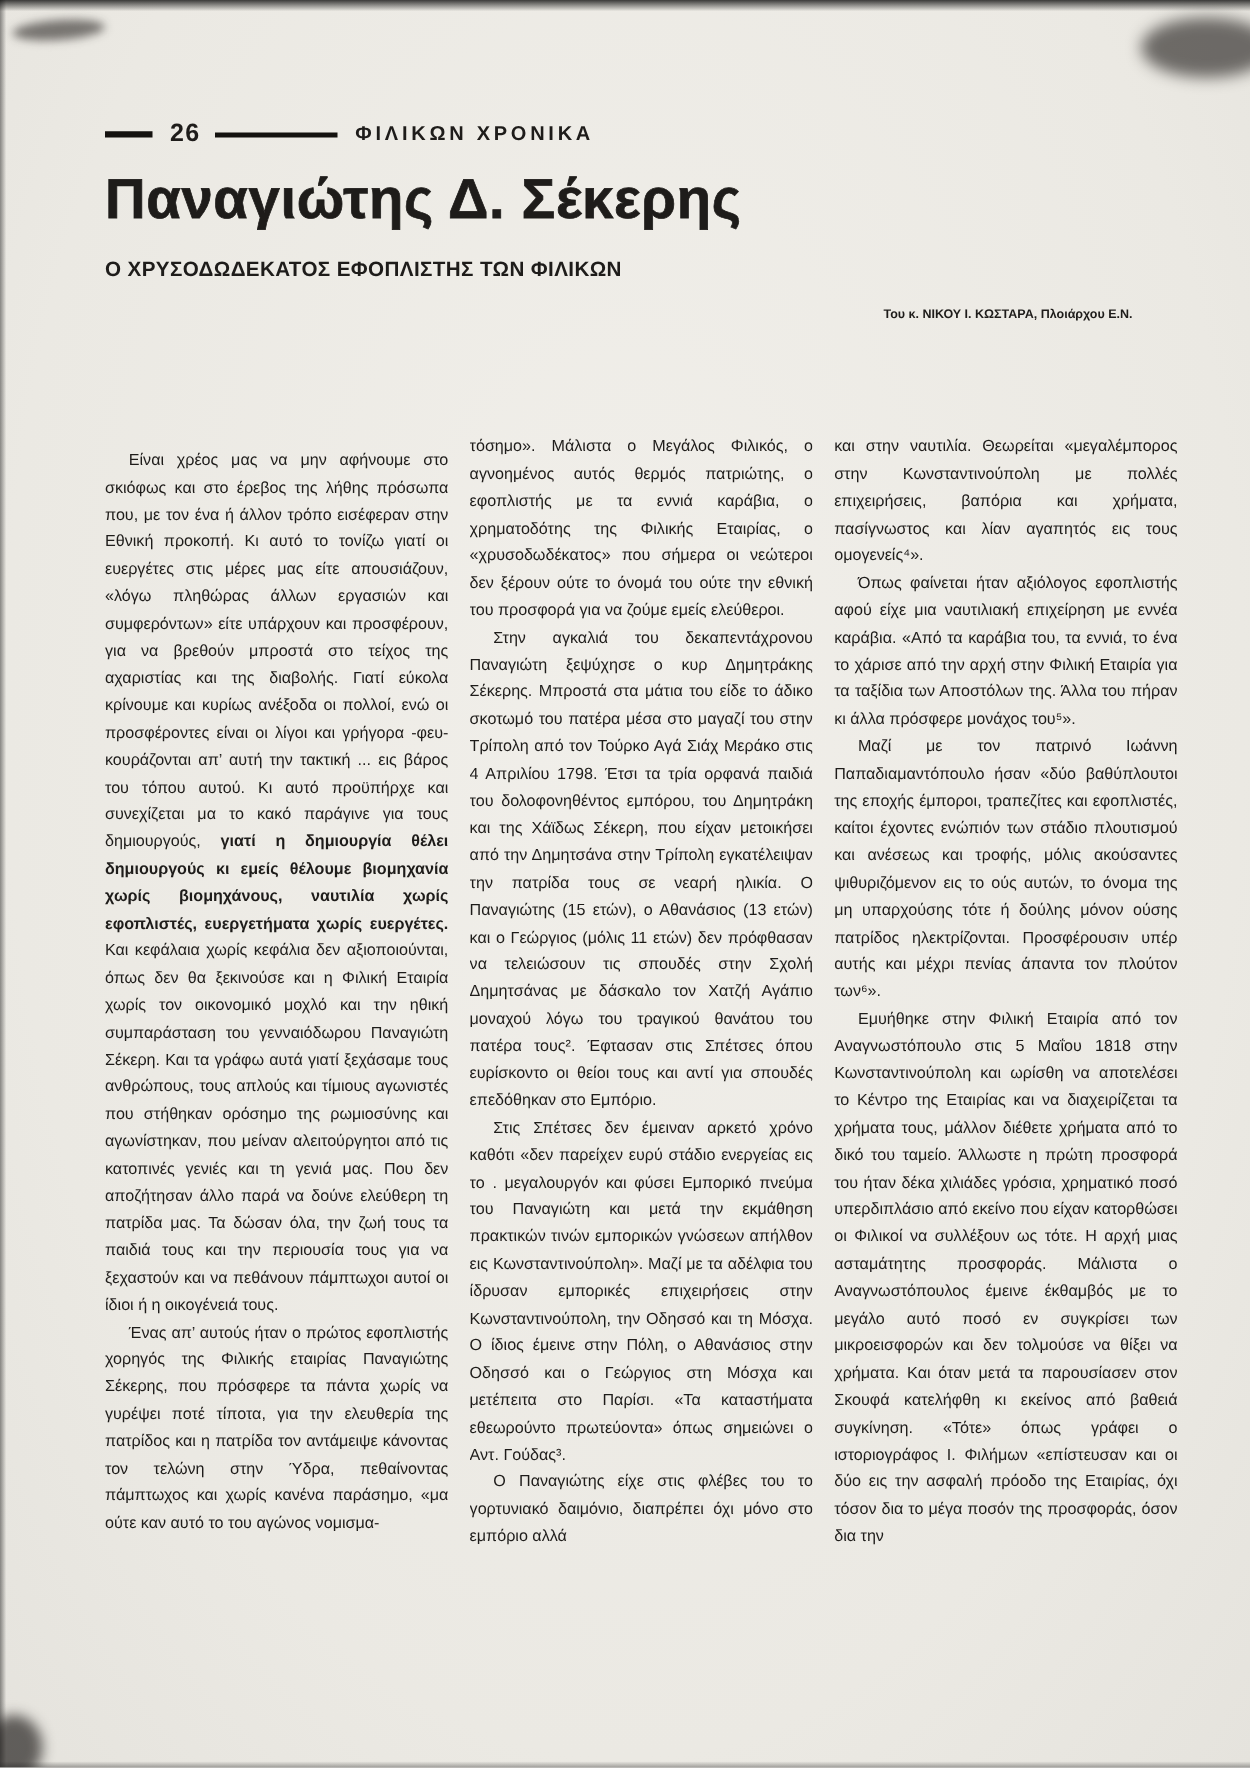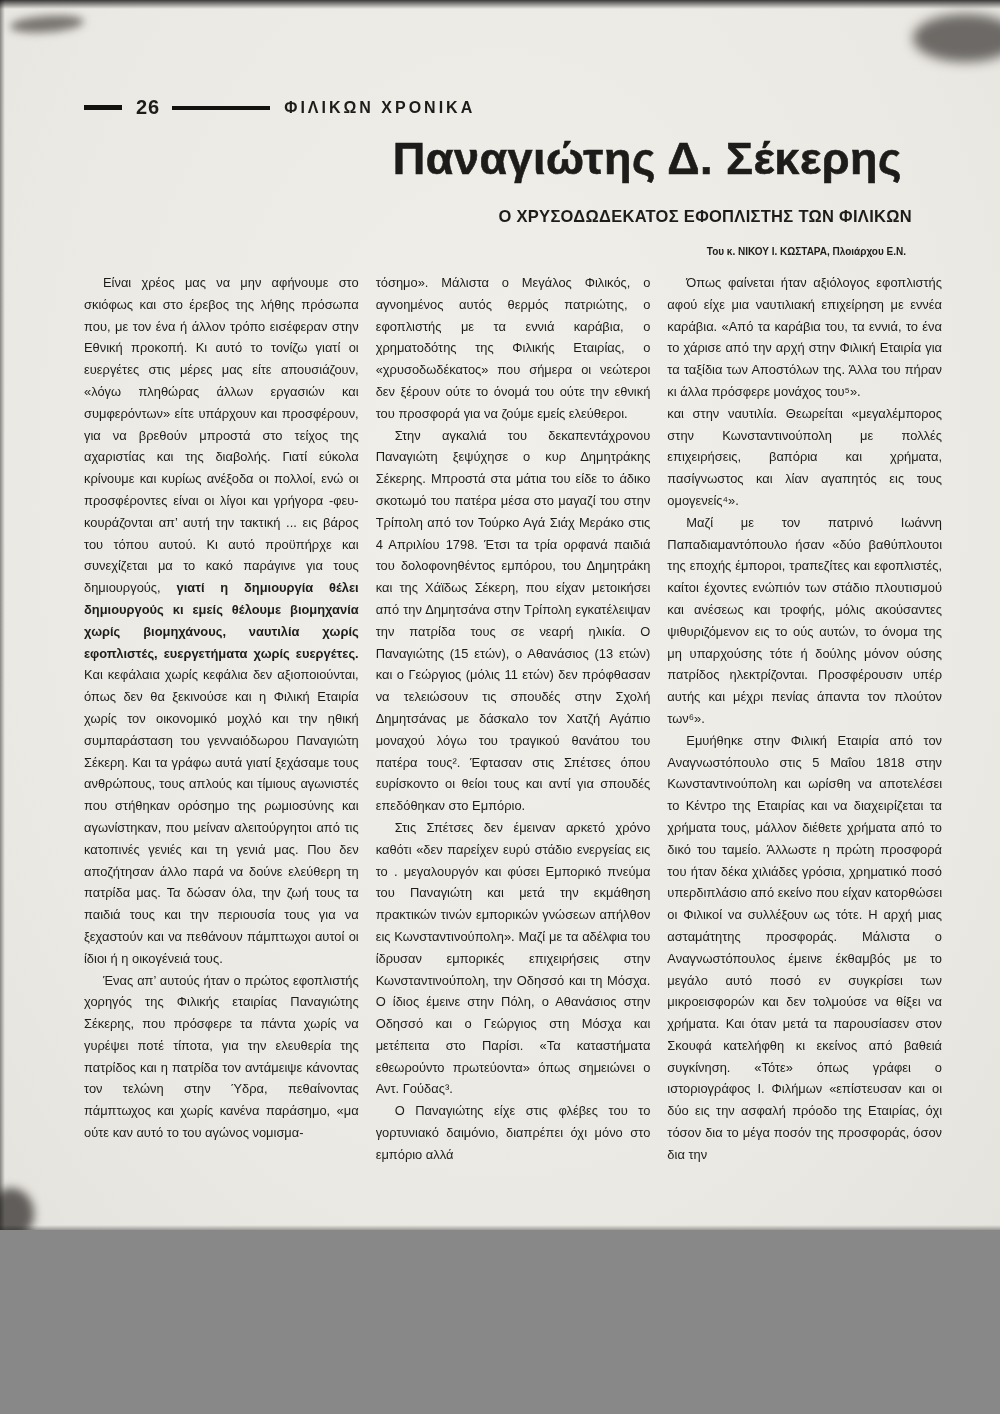--- a/index.html
+++ b/index.html
@@ -1,18 +1,18 @@
 <!DOCTYPE html>
 <html lang="el"><head>
 <meta charset="utf-8">
 <style>
   html,body{margin:0;padding:0;background:#888;}
   .page{
     position:relative;
-    width:1000px;height:1230px;
+    width:1000px;height:1414px;
     margin:0 auto;
     background:#edebe6;
     background-image:radial-gradient(ellipse at 50% 40%, #f1efea 0%, #ebe9e3 70%, #e5e3dd 100%);
     overflow:hidden;
     font-family:"Liberation Sans","DejaVu Sans",sans-serif;
     color:#1e1c1a;
   }
   
   .edge-top{position:absolute;top:0;left:0;right:0;height:9px;
     background:linear-gradient(to bottom,rgba(15,15,15,.8),rgba(15,15,15,0));pointer-events:none;}
@@ -30,29 +30,29 @@
   .content{position:relative;padding:96px 58px 0 84px;}
 
   .mast-row{display:flex;align-items:center;}
   .dash{width:38px;height:5px;background:#14120f;}
   .pagenum{font-size:20px;font-weight:bold;margin:0 12px 0 14px;letter-spacing:1px;}
   .rule{width:98px;height:4px;background:#14120f;margin-right:14px;}
   .mast{font-size:16px;font-weight:bold;letter-spacing:3px;}
 
   .kicker{margin:24px 0 0 18px;font-size:17px;font-weight:bold;letter-spacing:1.5px;}
 
-  .title{margin:14px 40px 0 0;text-align:right;
+  .title{margin:14px 40px 0 0;text-align:left;
     font-size:45px;font-weight:800;letter-spacing:.5px;
     -webkit-text-stroke:.6px #1e1c1a;}
 
-  .subtitle{margin:22px 30px 0 0;text-align:right;font-size:16.5px;font-weight:bold;letter-spacing:.3px;}
+  .subtitle{margin:22px 30px 0 0;text-align:left;font-size:16.5px;font-weight:bold;letter-spacing:.3px;}
 
   .byline{margin:20px 36px 0 0;text-align:right;font-size:10px;font-weight:bold;}
 
-  .cols{display:flex;gap:17px;margin-top:15px;height:1042px;overflow:hidden;}
+  .cols{display:flex;gap:17px;margin-top:15px;height:1042px;overflow:hidden;align-items:center;}
   .col{flex:1;min-width:0;overflow:hidden;
     font-size:12.9px;line-height:21.8px;text-align:justify;
     -webkit-hyphens:none;hyphens:none;}
   .para{margin:0;}
   .para.indent{text-indent:19px;}
   .para b{font-weight:bold;}
 </style>
 </head>
 <body>
 
@@ -85,21 +85,21 @@
           <p class="para indent"><span>Είναι χρέος μας να μην αφήνουμε στο σκιόφως και στο έρεβος της λήθης πρόσωπα που, με τον ένα ή άλλον τρόπο εισέφεραν στην Εθνική προκοπή. Κι αυτό το τονίζω γιατί οι ευεργέτες στις μέρες μας είτε απουσιάζουν, «λόγω πληθώρας άλλων εργασιών και συμφερόντων» είτε υπάρχουν και προσφέρουν, για να βρεθούν μπροστά στο τείχος της αχαριστίας και της διαβολής. Γιατί εύκολα κρίνουμε και κυρίως ανέξοδα οι πολλοί, ενώ οι προσφέροντες είναι οι λίγοι και γρήγορα -φευ- κουράζονται απ’ αυτή την τακτική ... εις βάρος του τόπου αυτού. Κι αυτό προϋπήρχε και συνεχίζεται μα το κακό παράγινε για τους δημιουργούς, </span><b>γιατί η δημιουργία θέλει δημιουργούς κι εμείς θέλουμε βιομηχανία χωρίς βιομηχάνους, ναυτιλία χωρίς εφοπλιστές, ευεργετήματα χωρίς ευεργέτες.</b><span> Και κεφάλαια χωρίς κεφάλια δεν αξιοποιούνται, όπως δεν θα ξεκινούσε και η Φιλική Εταιρία χωρίς τον οικονομικό μοχλό και την ηθική συμπαράσταση του γενναιόδωρου Παναγιώτη Σέκερη. Και τα γράφω αυτά γιατί ξεχάσαμε τους ανθρώπους, τους απλούς και τίμιους αγωνιστές που στήθηκαν ορόσημο της ρωμιοσύνης και αγωνίστηκαν, που μείναν αλειτούργητοι από τις κατοπινές γενιές και τη γενιά μας. Που δεν αποζήτησαν άλλο παρά να δούνε ελεύθερη τη πατρίδα μας. Τα δώσαν όλα, την ζωή τους τα παιδιά τους και την περιουσία τους για να ξεχαστούν και να πεθάνουν πάμπτωχοι αυτοί οι ίδιοι ή η οικογένειά τους.</span></p>
           <p class="para indent"><span>Ένας απ’ αυτούς ήταν ο πρώτος εφοπλιστής χορηγός της Φιλικής εταιρίας Παναγιώτης Σέκερης, που πρόσφερε τα πάντα χωρίς να γυρέψει ποτέ τίποτα, για την ελευθερία της πατρίδος και η πατρίδα τον αντάμειψε κάνοντας τον τελώνη στην Ύδρα, πεθαίνοντας πάμπτωχος και χωρίς κανένα παράσημο, «μα ούτε καν αυτό το του αγώνος νομισμα-</span></p>
         </div>
       <div class="col">
           <p class="para"><span>τόσημο». Μάλιστα ο Μεγάλος Φιλικός, ο αγνοημένος αυτός θερμός πατριώτης, ο εφοπλιστής με τα εννιά καράβια, ο χρηματοδότης της Φιλικής Εταιρίας, ο «χρυσοδωδέκατος» που σήμερα οι νεώτεροι δεν ξέρουν ούτε το όνομά του ούτε την εθνική του προσφορά για να ζούμε εμείς ελεύθεροι.</span></p>
           <p class="para indent"><span>Στην αγκαλιά του δεκαπεντάχρονου Παναγιώτη ξεψύχησε ο κυρ Δημητράκης Σέκερης. Μπροστά στα μάτια του είδε το άδικο σκοτωμό του πατέρα μέσα στο μαγαζί του στην Τρίπολη από τον Τούρκο Αγά Σιάχ Μεράκο στις 4 Απριλίου 1798. Έτσι τα τρία ορφανά παιδιά του δολοφονηθέντος εμπόρου, του Δημητράκη  και της Χάϊδως Σέκερη, που είχαν μετοικήσει από την Δημητσάνα στην Τρίπολη εγκατέλειψαν την πατρίδα τους σε νεαρή ηλικία. Ο Παναγιώτης (15 ετών), ο Αθανάσιος (13 ετών) και ο Γεώργιος (μόλις 11 ετών) δεν πρόφθασαν να τελειώσουν τις σπουδές στην Σχολή Δημητσάνας με δάσκαλο τον Χατζή Αγάπιο μοναχού λόγω του τραγικού θανάτου του πατέρα τους². Έφτασαν στις Σπέτσες όπου ευρίσκοντο οι θείοι τους και αντί για σπουδές επεδόθηκαν στο Εμπόριο.</span></p>
           <p class="para indent"><span>Στις Σπέτσες δεν έμειναν αρκετό χρόνο καθότι «δεν παρείχεν ευρύ στάδιο ενεργείας εις το . μεγαλουργόν και φύσει Εμπορικό πνεύμα του Παναγιώτη και μετά την εκμάθηση πρακτικών τινών εμπορικών γνώσεων απήλθον εις Κωνσταντινούπολη». Μαζί με τα αδέλφια του ίδρυσαν εμπορικές επιχειρήσεις στην Κωνσταντινούπολη, την Οδησσό και τη Μόσχα. Ο ίδιος έμεινε στην Πόλη, ο Αθανάσιος στην Οδησσό και ο Γεώργιος στη Μόσχα και μετέπειτα στο Παρίσι. «Τα καταστήματα εθεωρούντο πρωτεύοντα» όπως σημειώνει ο Αντ. Γούδας³.</span></p>
           <p class="para indent"><span>Ο Παναγιώτης είχε στις φλέβες του το γορτυνιακό δαιμόνιο, διαπρέπει όχι μόνο στο εμπόριο αλλά</span></p>
         </div>
       <div class="col">
+          <p class="para"><span>και στην ναυτιλία. Θεωρείται «μεγαλέμπορος στην Κωνσταντινούπολη με πολλές επιχειρήσεις, βαπόρια και χρήματα, πασίγνωστος και λίαν αγαπητός εις τους ομογενείς⁴».</span></p>
           <p class="para indent"><span>Όπως φαίνεται ήταν αξιόλογος εφοπλιστής αφού είχε μια ναυτιλιακή επιχείρηση με εννέα καράβια. «Από τα καράβια του, τα εννιά, το ένα το χάρισε από την αρχή στην Φιλική Εταιρία για τα ταξίδια των Αποστόλων της. Άλλα του πήραν κι άλλα πρόσφερε μονάχος του⁵».</span></p>
-          <p class="para"><span>και στην ναυτιλία. Θεωρείται «μεγαλέμπορος στην Κωνσταντινούπολη με πολλές επιχειρήσεις, βαπόρια και χρήματα, πασίγνωστος και λίαν αγαπητός εις τους ομογενείς⁴».</span></p>
           <p class="para indent"><span>Μαζί με τον πατρινό Ιωάννη Παπαδιαμαντόπουλο ήσαν «δύο βαθύπλουτοι της εποχής έμποροι, τραπεζίτες και εφοπλιστές, καίτοι έχοντες ενώπιόν των στάδιο πλουτισμού και ανέσεως και τροφής, μόλις ακούσαντες ψιθυριζόμενον εις το ούς αυτών, το όνομα της μη υπαρχούσης τότε ή δούλης μόνον ούσης πατρίδος ηλεκτρίζονται. Προσφέρουσιν υπέρ αυτής και μέχρι πενίας άπαντα τον πλούτον των⁶».</span></p>
           <p class="para indent"><span>Εμυήθηκε στην Φιλική Εταιρία από τον Αναγνωστόπουλο στις 5 Μαΐου 1818 στην Κωνσταντινούπολη και ωρίσθη να αποτελέσει το Κέντρο της Εταιρίας και να διαχειρίζεται τα χρήματα τους, μάλλον διέθετε χρήματα από το δικό του ταμείο. Άλλωστε η πρώτη προσφορά του ήταν δέκα χιλιάδες γρόσια, χρηματικό ποσό υπερδιπλάσιο από εκείνο που είχαν κατορθώσει οι Φιλικοί να συλλέξουν ως τότε. Η αρχή μιας ασταμάτητης προσφοράς. Μάλιστα ο Αναγνωστόπουλος έμεινε έκθαμβός με το μεγάλο αυτό ποσό εν συγκρίσει των μικροεισφορών και δεν τολμούσε να θίξει να χρήματα. Και όταν μετά τα παρουσίασεν στον Σκουφά κατελήφθη κι εκείνος από βαθειά συγκίνηση. «Τότε» όπως γράφει ο ιστοριογράφος Ι. Φιλήμων «επίστευσαν και οι δύο εις την ασφαλή πρόοδο της Εταιρίας, όχι τόσον δια το μέγα ποσόν της προσφοράς, όσον δια την</span></p>
         </div>
     </main>
 
   </div>
 </div>
 
 </body></html>

